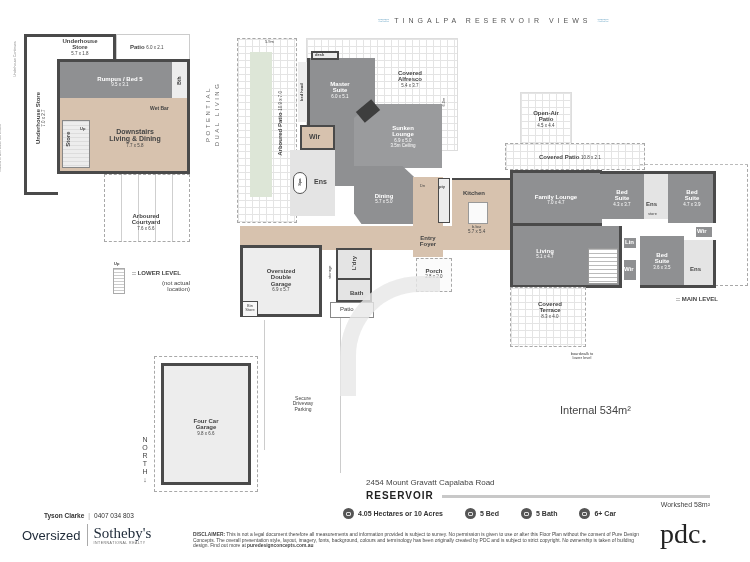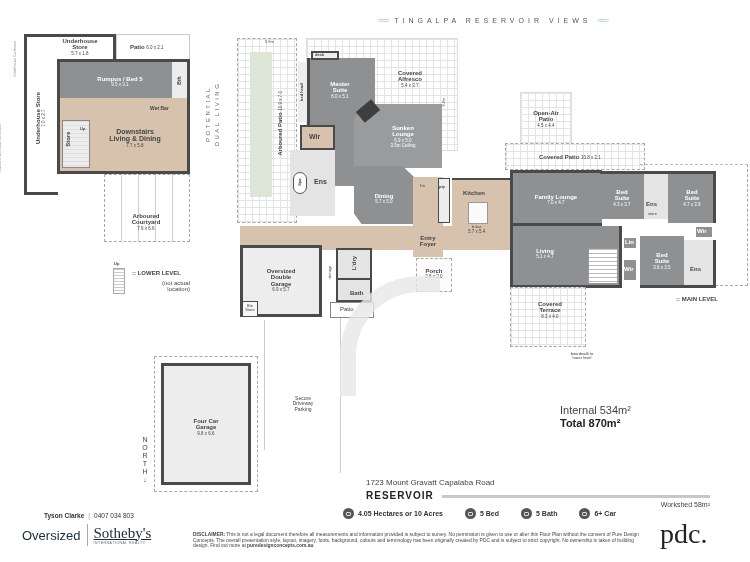--- a/index.html
+++ b/index.html
@@ -187,26 +187,25 @@
 <div class="room light wall" style="left:161px;top:363px;width:90px;height:122px;"></div>
 <div class="lbl d f6" style="left:184px;top:418px;width:44px;"><span>Four Car</span><br><span>Garage</span><span class="dim">9.8 x 6.6</span></div>
 
 <div class="abs" style="left:140px;top:436px;width:10px;text-align:center;font-size:7px;color:#444;line-height:8px;">
   <div style="word-break:break-all;width:6px;margin:0 auto;">NORTH</div>
   <div>↓</div>
 </div>
 
 <div class="abs stats" style="left:560px;top:404px;width:150px;">
   <div>Internal 534m²</div>
-  <div style="font-weight:bold;color:#222;">Total 870m²</div>
 </div>
 <div class="abs" style="left:442px;top:495px;width:268px;height:3px;background:#c8c8c8;"></div>
 <div class="abs" style="left:620px;top:501px;width:90px;text-align:right;font-size:7px;color:#444;">Workshed 58m²</div>
 
-<div class="abs" style="left:366px;top:478px;font-size:8px;color:#444;">1723 Mount Gravatt Capalaba Road</div>
+<div class="abs" style="left:366px;top:478px;font-size:8px;color:#444;">2454 Mount Gravatt Capalaba Road</div>
 <div class="abs" style="left:366px;top:490px;font-size:10px;font-weight:bold;letter-spacing:1px;color:#222;">RESERVOIR</div>
 
 <div class="abs" style="left:343px;top:508px;display:flex;gap:22px;">
   <div class="feat">
       <span class="ic"></span>
       <span>4.05 Hectares or 10 Acres</span>
     </div>
   <div class="feat">
       <span class="ic"></span>
       <span>5 Bed</span>
@@ -223,21 +222,21 @@
 
 <div class="abs" style="left:44px;top:512px;font-size:6.5px;color:#333;display:flex;gap:4px;">
   <span style="font-weight:bold;">Tyson Clarke</span>
   <span style="color:#999;">|</span>
   <span>0407 034 803</span>
 </div>
 <div class="abs" style="left:22px;top:524px;display:flex;align-items:center;gap:6px;">
   <span style="font-size:13px;color:#1e2a38;">Oversized</span>
   <span style="width:1px;height:22px;background:#aaa;display:inline-block;"></span>
   <span style="display:flex;flex-direction:column;">
-    <span style="font-family:'Liberation Serif',serif;font-size:15px;color:#1e2a38;line-height:15px;text-decoration:underline;">Sotheby's</span>
+    <span style="font-family:'Liberation Serif',serif;font-size:15px;color:#1e2a38;line-height:15px;">Sotheby's</span>
     <span style="font-size:3.5px;letter-spacing:0.5px;color:#666;">INTERNATIONAL REALTY</span>
   </span>
 </div>
 
 <div class="abs" style="left:193px;top:532px;width:448px;font-size:4.9px;line-height:5.6px;color:#444;">
   <b>DISCLAIMER:</b>
   <span>This is not a legal document therefore all measurements and information provided is subject to survey. No permission is given to use or alter this Floor Plan without the consent of Pure Design Concepts. The overall presentation style, layout, imagery, fonts, background, colours and terminology has been originally created by PDC and is subject to strict copyright. No ownership is taken of building design. Find out more at</span>
   <b>puredesignconcepts.com.au</b>
 </div>
 <div class="abs" style="left:660px;top:518px;font-family:'Liberation Serif',serif;font-size:28px;color:#222;">pdc.</div>

